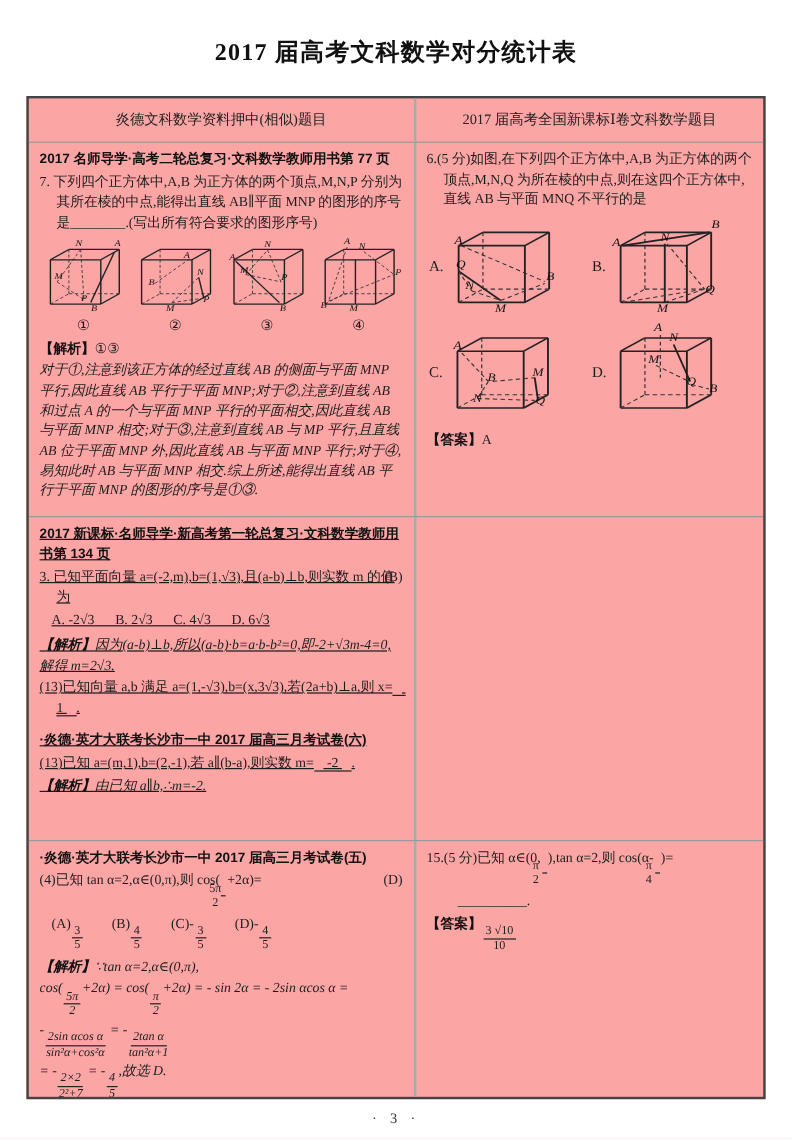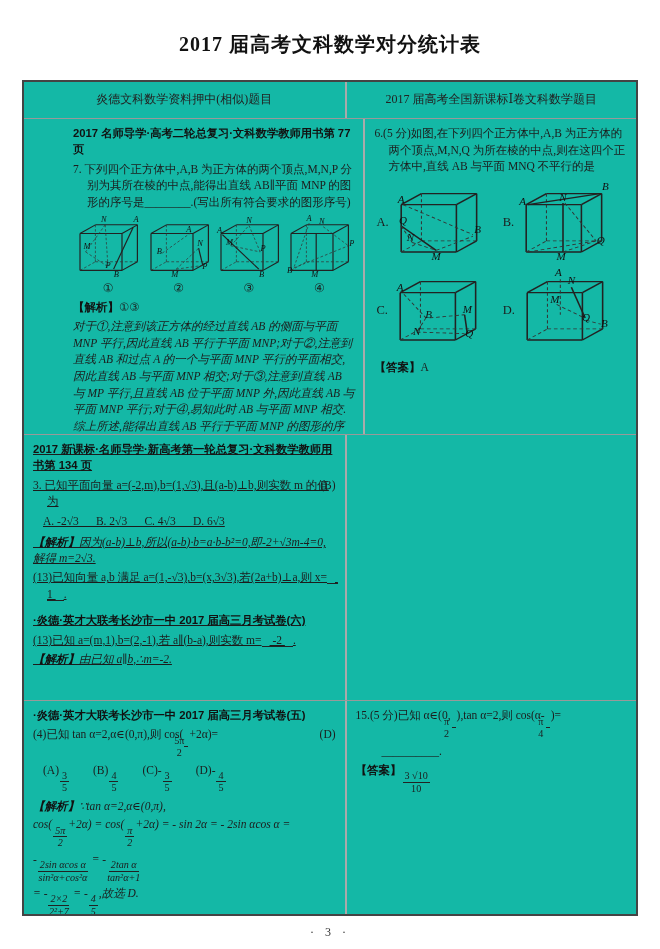--- a/index.html
+++ b/index.html
@@ -7,32 +7,32 @@
     width:660px;height:949px;background:#fff;color:#1c1c1c;
     font-family:"Liberation Serif","DejaVu Serif",serif;
     font-size:11.5px;line-height:1.45;position:relative;overflow:hidden;
   }
   .title{
     position:absolute;left:0;top:30px;width:660px;text-align:center;
     font-size:20px;font-weight:bold;margin:0;letter-spacing:1px;color:#111;
   }
   .tbl{
     position:absolute;left:22px;top:80px;width:616px;height:836px;
-    border:2px solid #444;box-sizing:border-box;background:#14b8a6;
+    border:2px solid #444;box-sizing:border-box;background:#fca5a5;
     display:flex;flex-direction:column;
   }
   .trow{display:flex;flex-direction:row;border-bottom:1.5px solid #999;}
   .trow:last-child{border-bottom:none;}
   .cell{box-sizing:border-box;overflow:hidden;padding:6px 9px 4px 9px;}
   .cl{width:52.7%;border-right:2px solid #aaa;}
   .cr{width:47.3%;}
   .hdr{height:36px;display:flex;align-items:center;justify-content:center;
        font-size:12px;padding:0;color:#222;}
   .h-row{flex:0 0 auto;}
-  .r1{height:315px;padding-left:40px;}
+  .r1{height:315px;}
   .r2{height:272px;text-decoration:underline;}
   .r3{height:213px;flex:1 1 auto;}
   p{margin:0 0 2px 0;}
   .src{font-family:"Liberation Sans","DejaVu Sans",sans-serif;font-weight:bold;
        font-size:11.3px;margin-bottom:3px;color:#111;}
   .q{padding-left:14px;text-indent:-14px;white-space:pre-wrap;}
   .tag{font-family:"Liberation Sans","DejaVu Sans",sans-serif;font-weight:bold;color:#111;}
   .ana{font-style:italic;}
   .ansletter{float:right;}
   .choices{white-space:pre-wrap;padding-left:10px;margin:3px 0 4px 0;}

